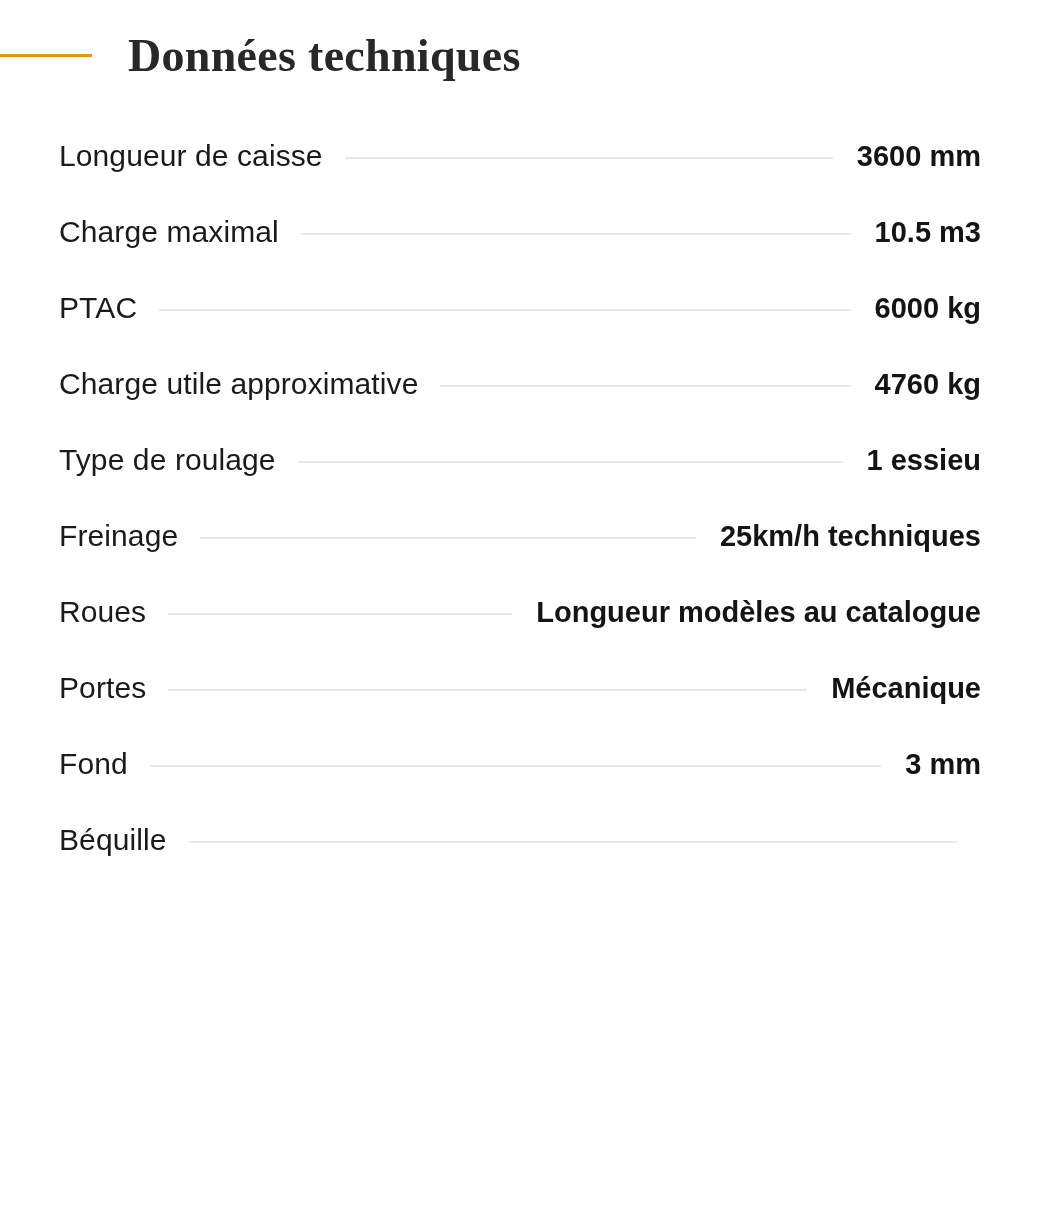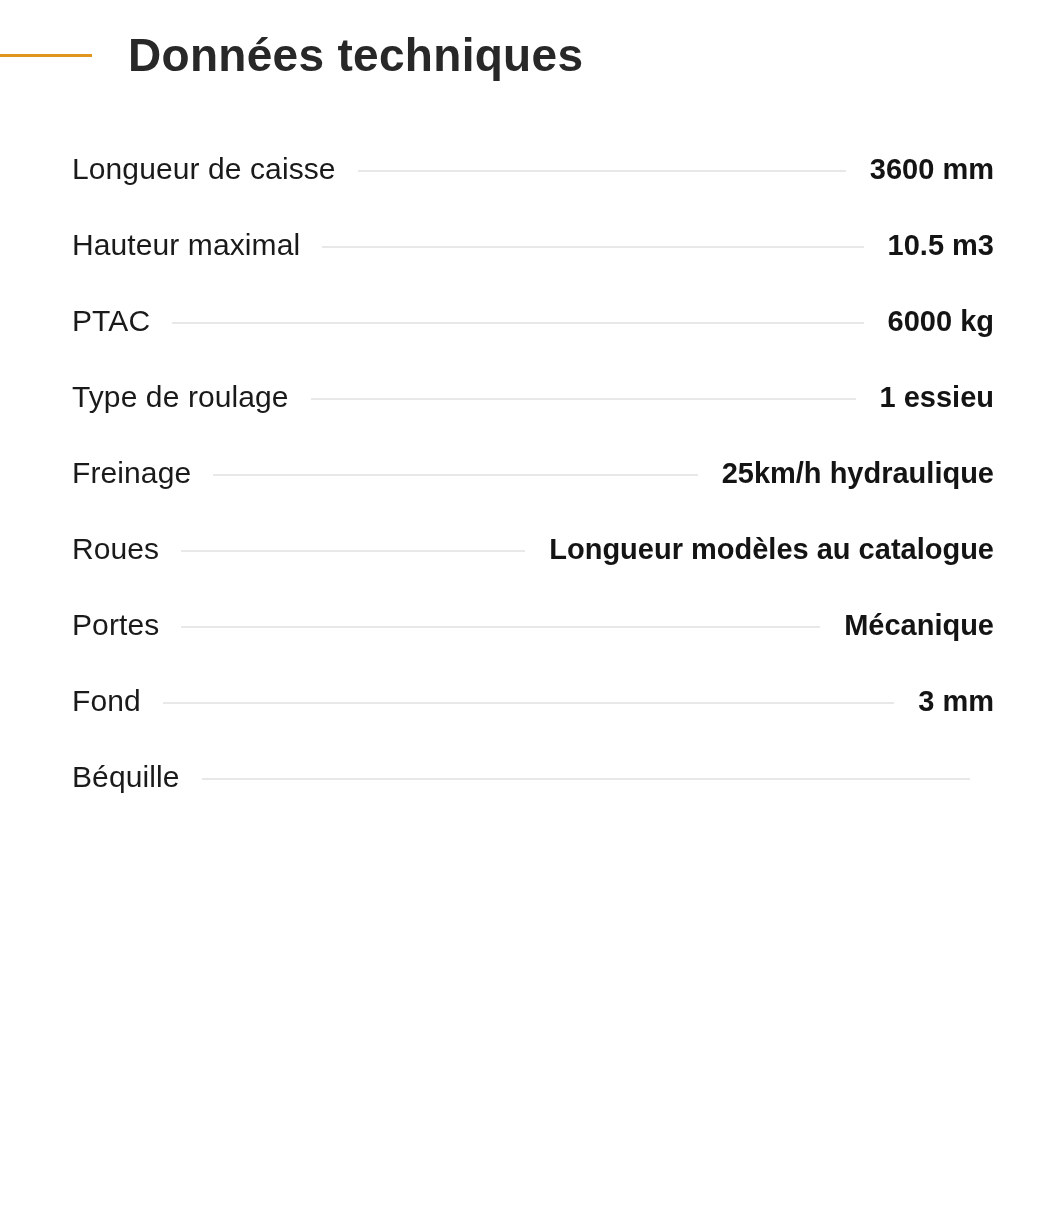--- a/index.html
+++ b/index.html
@@ -23,33 +23,33 @@
       display: flex;
       align-items: center;
     }
     .accent-line {
       width: 92px;
       height: 3px;
       background: #e0961e;
       margin-right: 36px;
     }
     .title {
-      font-family: Liberation Sans, sans-serif;
+      font-family: Liberation Serif, serif;
       font-weight: bold;
       font-size: 46px;
       color: #282828;
       letter-spacing: 0.3px;
       margin: 0;
     }
     .spec-list {
       position: absolute;
       left: 59px;
       top: 118px;
       width: 922px;
-      margin: 13px;
+      margin: 0;
       padding: 0;
       list-style: none;
     }
     .spec-row {
       height: 76px;
       display: flex;
       align-items: center;
     }
     .spec-label {
       font-size: 30px;
@@ -84,38 +84,43 @@
   <h2 class="title">Données techniques</h2>
 </div>
 
 <ul class="spec-list">
   <li class="spec-row">
     <span class="spec-label">Longueur de caisse</span>
     <span class="spec-dots"></span>
     <span class="spec-value">3600 mm</span>
   </li>
   <li class="spec-row">
-    <span class="spec-label">Hauteur maximal</span>
+    <span class="spec-label">Charge maximal</span>
     <span class="spec-dots"></span>
     <span class="spec-value">10.5 m3</span>
   </li>
   <li class="spec-row">
     <span class="spec-label">PTAC</span>
     <span class="spec-dots"></span>
     <span class="spec-value">6000 kg</span>
   </li>
   <li class="spec-row">
+    <span class="spec-label">Charge utile approximative</span>
+    <span class="spec-dots"></span>
+    <span class="spec-value">4760 kg</span>
+  </li>
+  <li class="spec-row">
     <span class="spec-label">Type de roulage</span>
     <span class="spec-dots"></span>
     <span class="spec-value">1 essieu</span>
   </li>
   <li class="spec-row">
     <span class="spec-label">Freinage</span>
     <span class="spec-dots"></span>
-    <span class="spec-value">25km/h hydraulique</span>
+    <span class="spec-value">25km/h techniques</span>
   </li>
   <li class="spec-row">
     <span class="spec-label">Roues</span>
     <span class="spec-dots"></span>
     <span class="spec-value">Longueur modèles au catalogue</span>
   </li>
   <li class="spec-row">
     <span class="spec-label">Portes</span>
     <span class="spec-dots"></span>
     <span class="spec-value">Mécanique</span>

